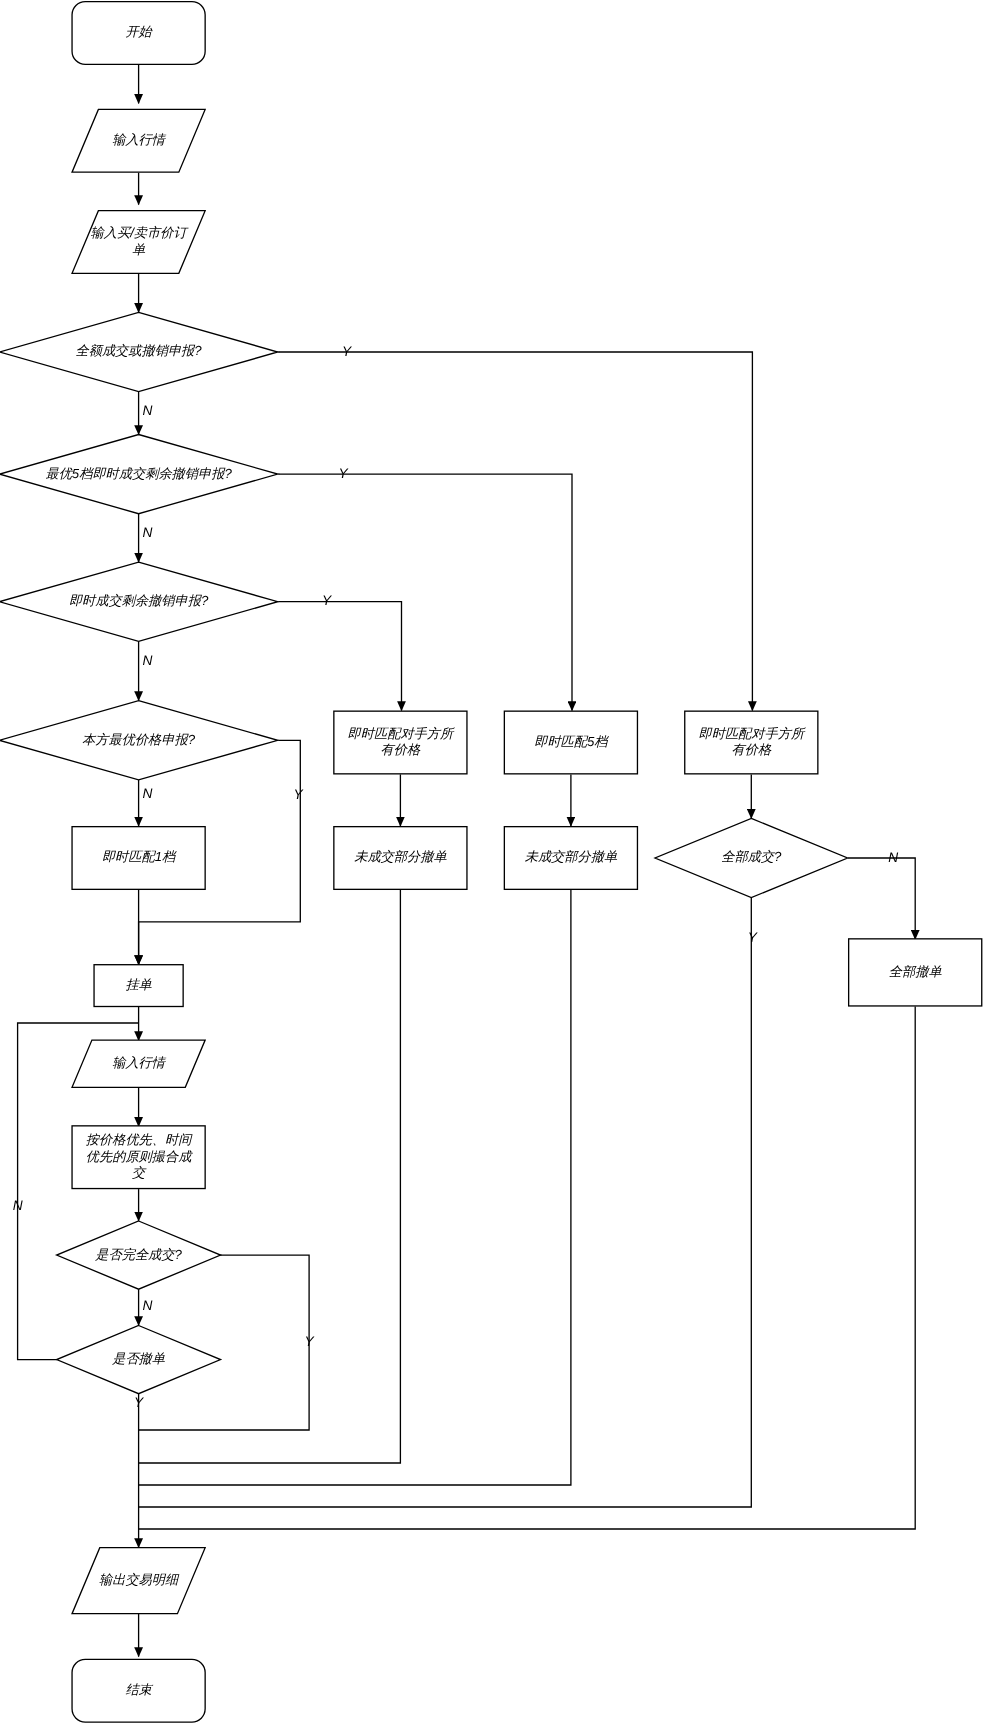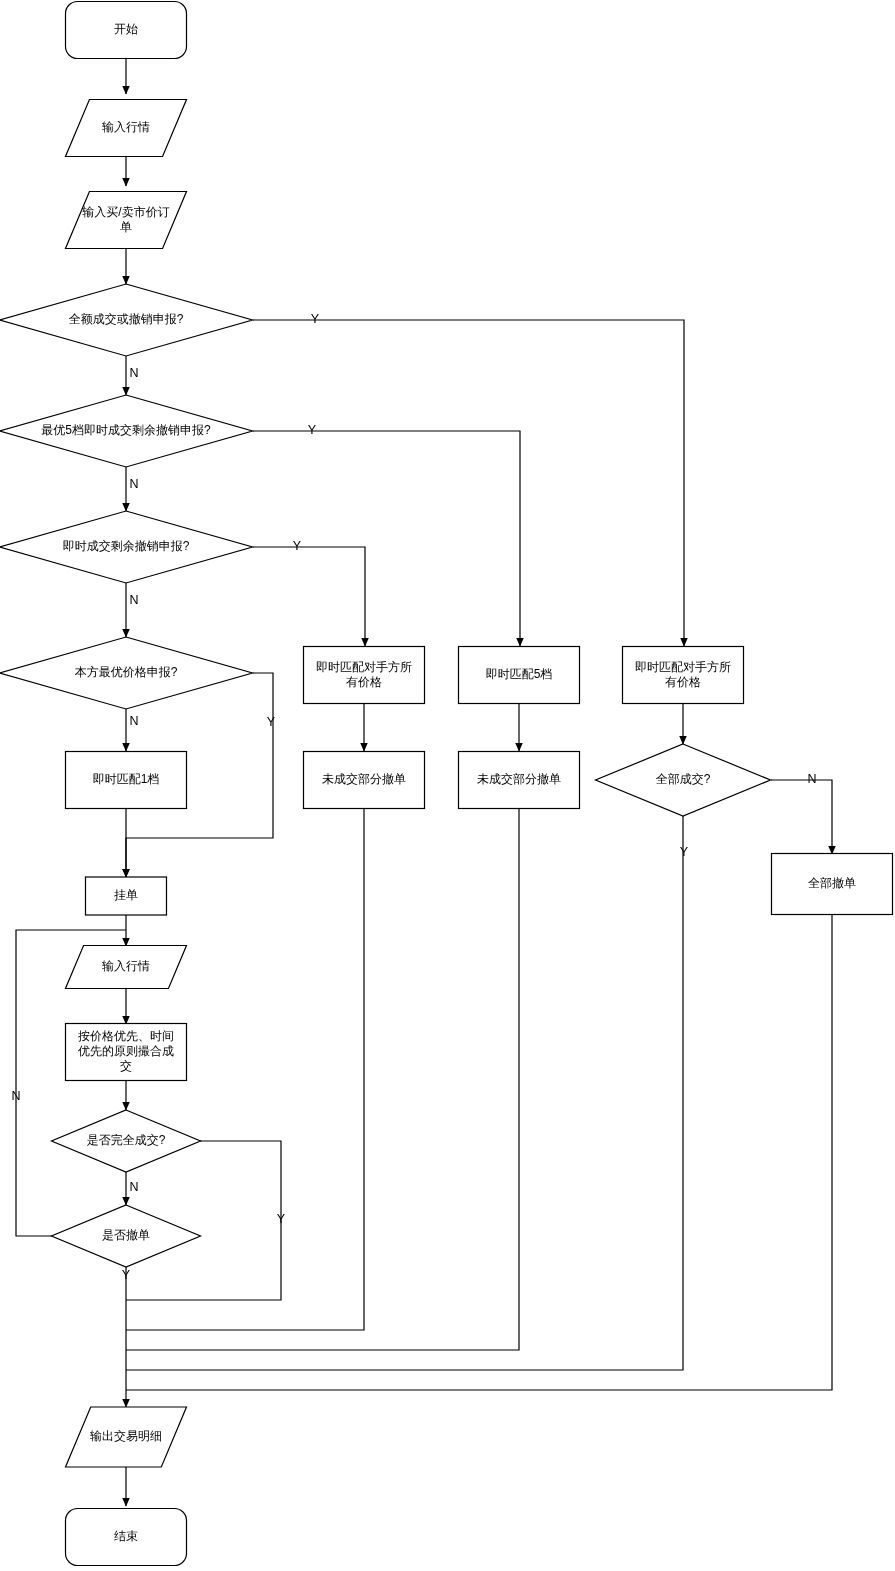--- a/index.html
+++ b/index.html
@@ -10,20 +10,21 @@
   body {
     width: 895px;
     height: 1571px;
     font-family: "Liberation Sans", "DejaVu Sans", sans-serif;
     overflow: hidden;
   }
   #flowchart-root {
     position: relative;
     width: 763px;
     height: 1571px;
+    font-style: italic;
   }
   svg#flow-svg {
     display: block;
     width: 895px;
     height: 1571px;
   }
   .node-shape {
     fill: #ffffff;
     stroke: #000000;
     stroke-width: 1.2;

